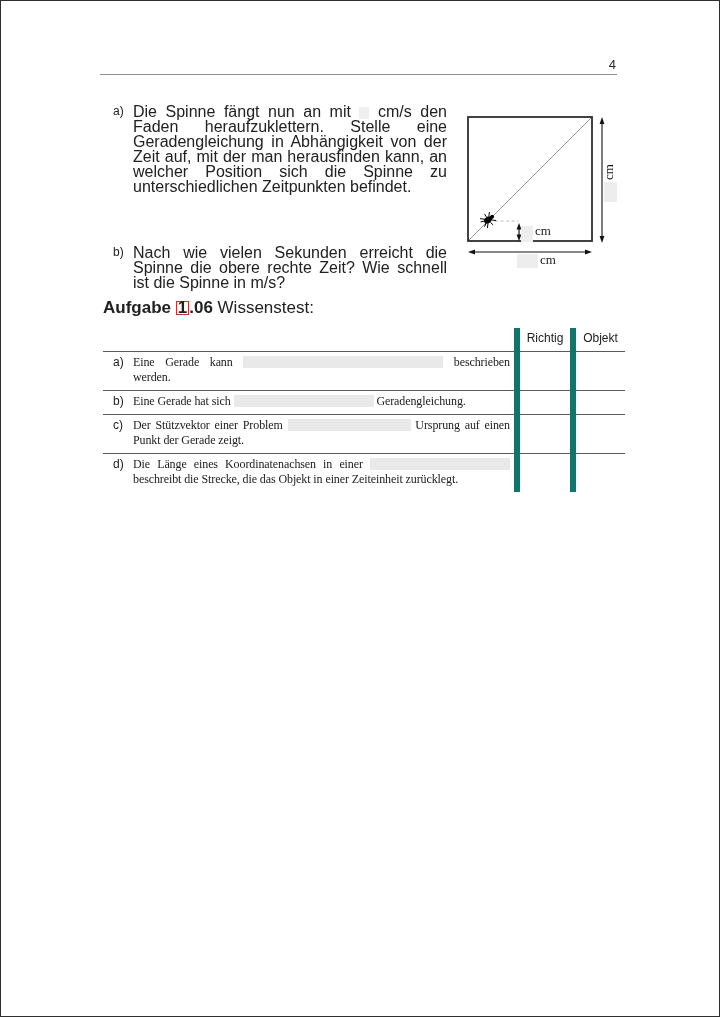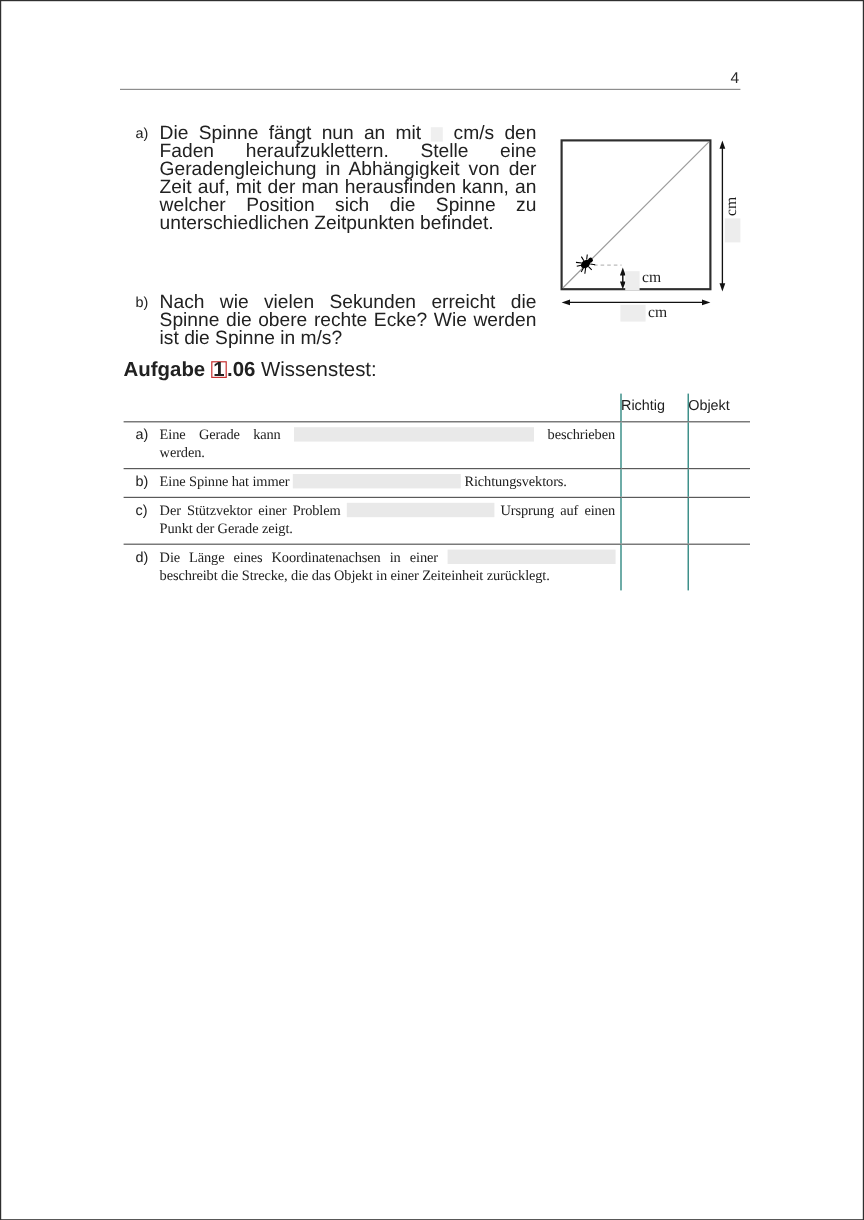--- a/index.html
+++ b/index.html
@@ -36,21 +36,21 @@
 
   
   .heading{position:absolute;left:103px;top:300px;font-size:17px;line-height:15px;}
   .heading .b{font-weight:bold;}
   .refbox{display:inline-block;border:1px solid #c53030;padding:0 1px;line-height:12px;}
 
   
   .quiz{position:absolute;left:103px;top:328px;width:522px;border-collapse:collapse;table-layout:fixed;}
   .quiz td{font-size:12px;line-height:15px;vertical-align:top;padding:3px 0 5px 0;}
   .quiz col.c-main{width:414px;} .quiz col.c-r{width:56px;} .quiz col.c-f{width:52px;}
-  .quiz td.vline{border-left:1px solid #0f766e;text-align:left;}
+  .quiz td.vline{border-left:6px solid #0f766e;text-align:center;}
   .quiz tr.hr-below td{border-bottom:1px solid #5a5a5a;}
   .q-main{display:flex;}
   .q-label{flex:none;width:20px;margin-left:10px;}
   .q-text{flex:1;text-align:justify;padding-right:4px;letter-spacing:-0.1px;font-family:Liberation Serif, serif;}
   .redact{display:inline-block;height:12px;background:#e9e9e9;vertical-align:-2px;}
   .r-a{width:200px;} .r-b{width:140px;} .r-c{width:123px;} .r-d{width:140px;}
   .hdr{font-size:12.5px;}
 </style>
 </head>
 <body>
@@ -63,21 +63,21 @@
 <div class="list-item" id="item-a">
   <span class="item-label">a)</span>
   <div class="item-body">
     <p class="para"><span>Die Spinne fängt nun an mit </span><span class="blank-inline"></span><span> cm/s den Faden herauf­zuklettern. Stelle eine Geradengleichung in Abhängigkeit von der Zeit auf, mit der man herausfinden kann, an welcher Position sich die Spinne zu unterschiedlichen Zeitpunkten befindet.</span></p>
   </div>
 </div>
 
 <div class="list-item" id="item-b">
   <span class="item-label">b)</span>
   <div class="item-body">
-    <p class="para">Nach wie vielen Sekunden erreicht die Spinne die obere rechte Ecke? Wie werden ist die Spinne in m/s?</p>
+    <p class="para">Nach wie vielen Sekunden erreicht die Spinne die obere rechte Zeit? Wie schnell ist die Spinne in m/s?</p>
   </div>
 </div>
 
 <div class="figure">
   <svg width="172" height="172" viewBox="0 0 172 172">
     <rect x="6" y="7" width="124" height="124" fill="#ffffff" stroke="#2e2e2e" stroke-width="1.8"></rect>
     <line x1="7" y1="130" x2="129" y2="8" stroke="#9a9a9a" stroke-width="1"></line>
     <line x1="33" y1="111" x2="56" y2="111" stroke="#bcbcbc" stroke-width="1" stroke-dasharray="3,2.5"></line>
 
     <g stroke="#111" fill="#111">
@@ -136,21 +136,21 @@
             <span class="q-text"><span>Eine Gerade kann </span><span class="redact r-a"></span><span> beschrieben werden.</span></span>
           </div>
         </td>
     <td class="vline"></td>
     <td class="vline"></td>
   </tr>
   <tr class="hr-below">
     <td>
           <div class="q-main">
             <span class="q-label">b)</span>
-            <span class="q-text"><span>Eine Spinne hat immer </span><span class="redact r-b"></span><span> Richtungsvektors.</span></span>
+            <span class="q-text"><span>Eine Gerade hat sich </span><span class="redact r-b"></span><span> Geradengleichung.</span></span>
           </div>
         </td>
     <td class="vline"></td>
     <td class="vline"></td>
   </tr>
   <tr class="hr-below">
     <td>
           <div class="q-main">
             <span class="q-label">c)</span>
             <span class="q-text"><span>Der Stützvektor einer Problem </span><span class="redact r-c"></span><span> Ursprung auf einen Punkt der Gerade zeigt.</span></span>

